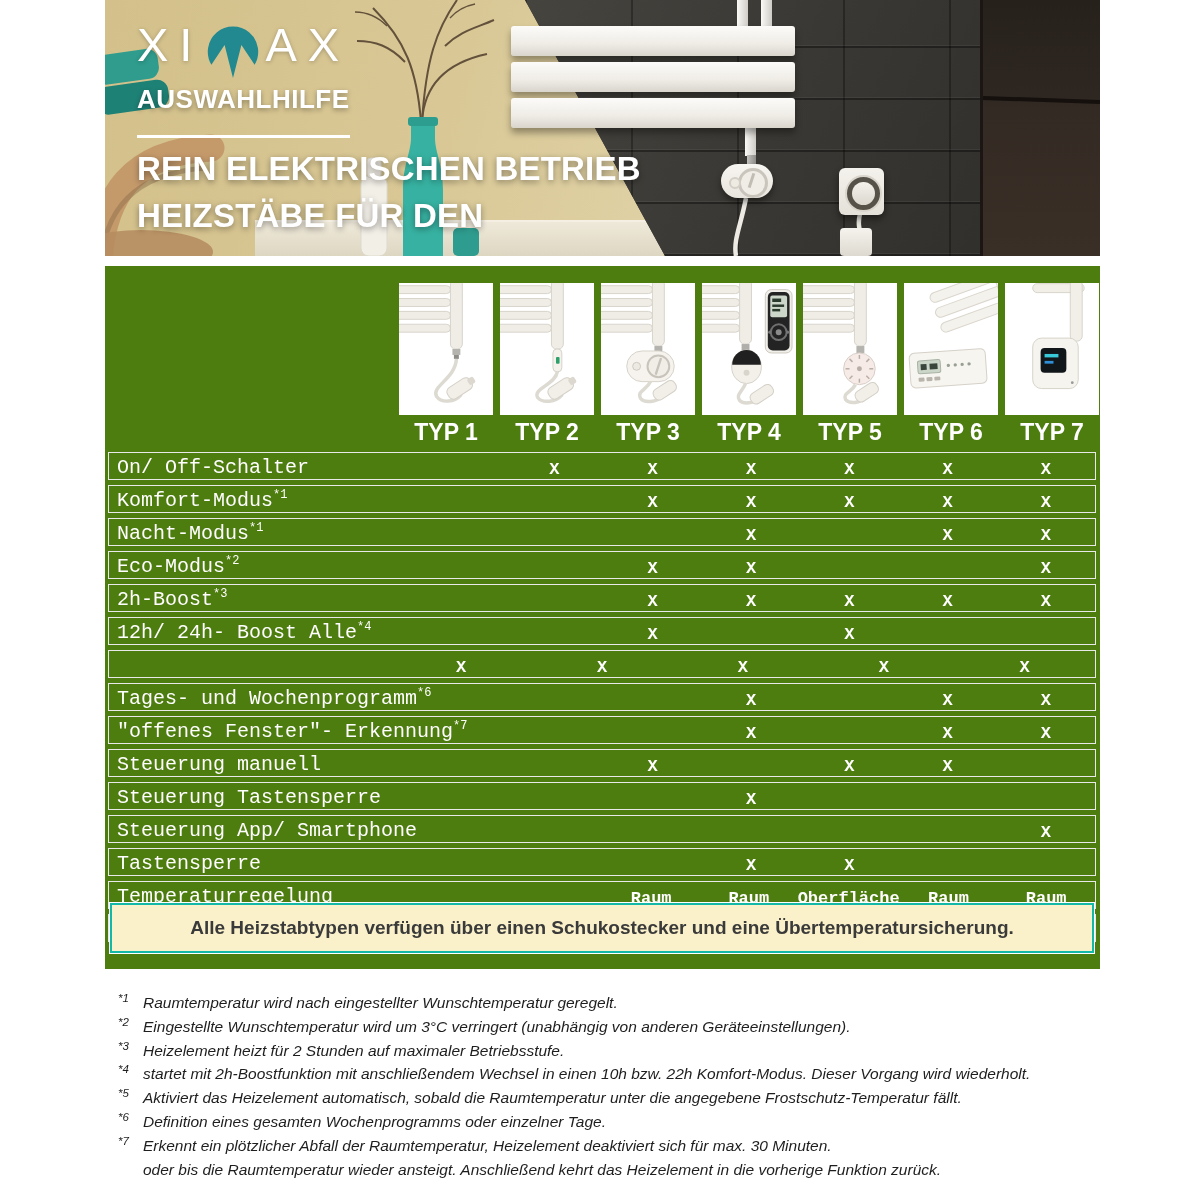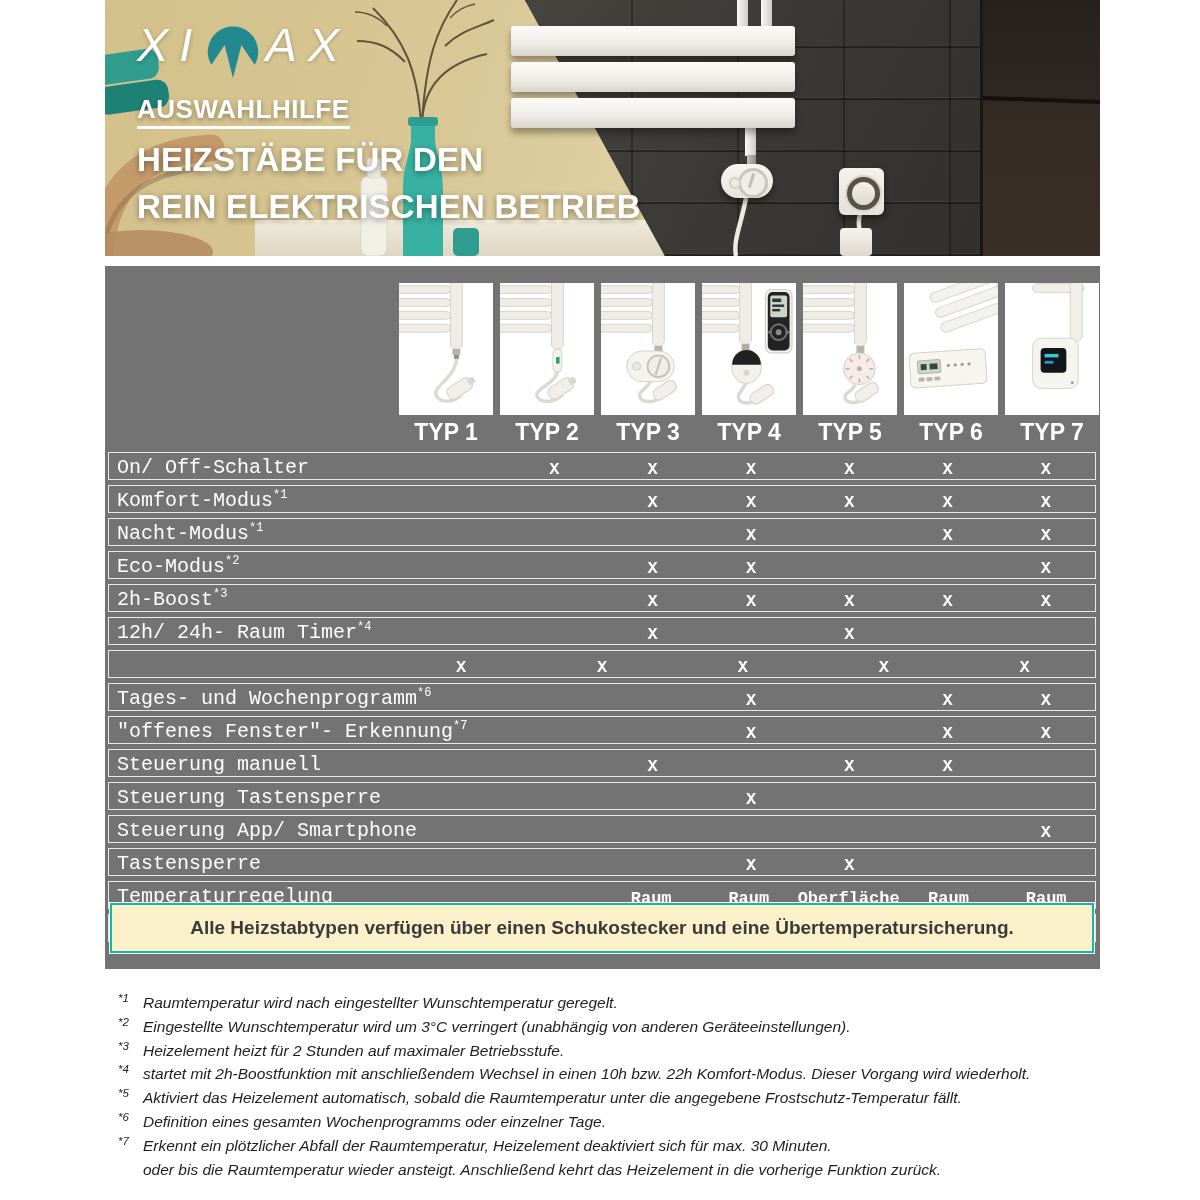--- a/index.html
+++ b/index.html
@@ -39,31 +39,31 @@
       background:linear-gradient(180deg,#f4f2ec,#e4e1d9);box-shadow:0 4px 7px rgba(0,0,0,.45);}
   .hp-socket-ring{position:absolute;left:6px;top:7px;width:33px;height:33px;border-radius:50%;
       background:#565249;border:2px solid #d9d5cc;}
   .hp-socket-plug{position:absolute;left:5px;top:5px;width:23px;height:23px;border-radius:50%;
       background:linear-gradient(180deg,#f3f1ea,#dbd8d0);}
   .hp-mug{position:absolute;left:735px;top:228px;width:32px;height:28px;border-radius:4px;z-index:6;
       background:linear-gradient(180deg,#f5f3ed,#ddd9d0);}
   .hp-cables{position:absolute;left:0;top:0;z-index:5;}
 
   .hp-text{position:absolute;left:32px;top:16px;z-index:8;color:#fff;}
-  .logo-row{display:flex;align-items:flex-end;font-style:italic;}
+  .logo-row{display:flex;align-items:flex-end;}
   .logo-txt{font-size:47px;line-height:1;letter-spacing:11px;font-weight:400;
       text-shadow:0 1px 4px rgba(0,0,0,.25);}
   .logo-m{margin:0 2px -12px 0;}
-  .hp-eyebrow{margin-top:26px;display:inline-block;font-size:26px;font-weight:bold;letter-spacing:.5px;
-      border-bottom:3px solid #fff;padding-bottom:1px;text-shadow:0 2px 5px rgba(0,0,0,.35);}
+  .hp-eyebrow{margin-top:16px;display:inline-block;font-size:26px;font-weight:bold;letter-spacing:.5px;
+      border-bottom:3px solid #fff;padding-bottom:20px;text-shadow:0 2px 5px rgba(0,0,0,.35);}
   .hp-title{font-size:33px;font-weight:bold;line-height:1.42;margin-top:8px;letter-spacing:.2px;
       text-shadow:0 2px 6px rgba(0,0,0,.4);}
 
   
-  .dark-block{position:absolute;left:105px;top:266px;width:995px;height:703px;background:#737373;}
+  .dark-block{position:absolute;left:105px;top:266px;width:995px;height:703px;background:#4d7c0f;}
   .product-strip{position:absolute;left:294px;top:17px;width:700px;height:132px;display:flex;gap:7px;}
   .pbox{flex:1;background:#fff;overflow:hidden;}
   .pbox svg{display:block;width:100%;height:100%;}
   .type-labels{position:absolute;left:294px;top:150px;width:700px;display:flex;gap:7px;}
   .type-label{flex:1;text-align:center;color:#fff;font-weight:bold;font-size:23px;line-height:32px;}
 
   .feature-rows{position:absolute;left:3px;top:186px;width:988px;}
   .frow{display:flex;align-items:flex-end;height:26px;margin-bottom:5px;border:1px solid #e9e9e9;font-family:Liberation Mono, monospace;}
   .flabel{width:290px;padding-left:8px;font-size:20px;color:#fff;white-space:nowrap;}
   .flabel sup{font-size:12px;}
@@ -146,22 +146,22 @@
     <div class="hp-text">
       <div class="logo-row">
         <span class="logo-txt">XI</span>
         <svg class="logo-m" width="60" height="64" viewBox="0 0 100 104">
           <path d="M14 80 A42 42 0 1 1 86 80 L64 47 L50 102 L36 47 Z" fill="#21898f"></path>
         </svg>
         <span class="logo-txt">AX</span>
       </div>
       <div><span class="hp-eyebrow">AUSWAHLHILFE</span></div>
       <div class="hp-title">
+        <div>REIN ELEKTRISCHEN BETRIEB</div>
         <div>HEIZSTÄBE FÜR DEN</div>
-        <div>REIN ELEKTRISCHEN BETRIEB</div>
       </div>
     </div>
   </div>
 
   <div class="dark-block">
 
     <div class="product-strip">
 
       <div class="pbox">
         <svg viewBox="0 0 95 132">
@@ -373,21 +373,21 @@
     <div class="flabel"><span>2h-Boost</span><sup>*3</sup></div>
     <div class="fcell"></div>
     <div class="fcell"></div>
     <div class="fcell">X</div>
     <div class="fcell">X</div>
     <div class="fcell">X</div>
     <div class="fcell">X</div>
     <div class="fcell">X</div>
   </div>
         <div class="frow">
-    <div class="flabel"><span>12h/ 24h- Raum Timer</span><sup>*4</sup></div>
+    <div class="flabel"><span>12h/ 24h- Boost Alle</span><sup>*4</sup></div>
     <div class="fcell"></div>
     <div class="fcell"></div>
     <div class="fcell">X</div>
     <div class="fcell"></div>
     <div class="fcell">X</div>
     <div class="fcell"></div>
     <div class="fcell"></div>
   </div>
         <div class="frow">
     <div class="fcell"></div>

